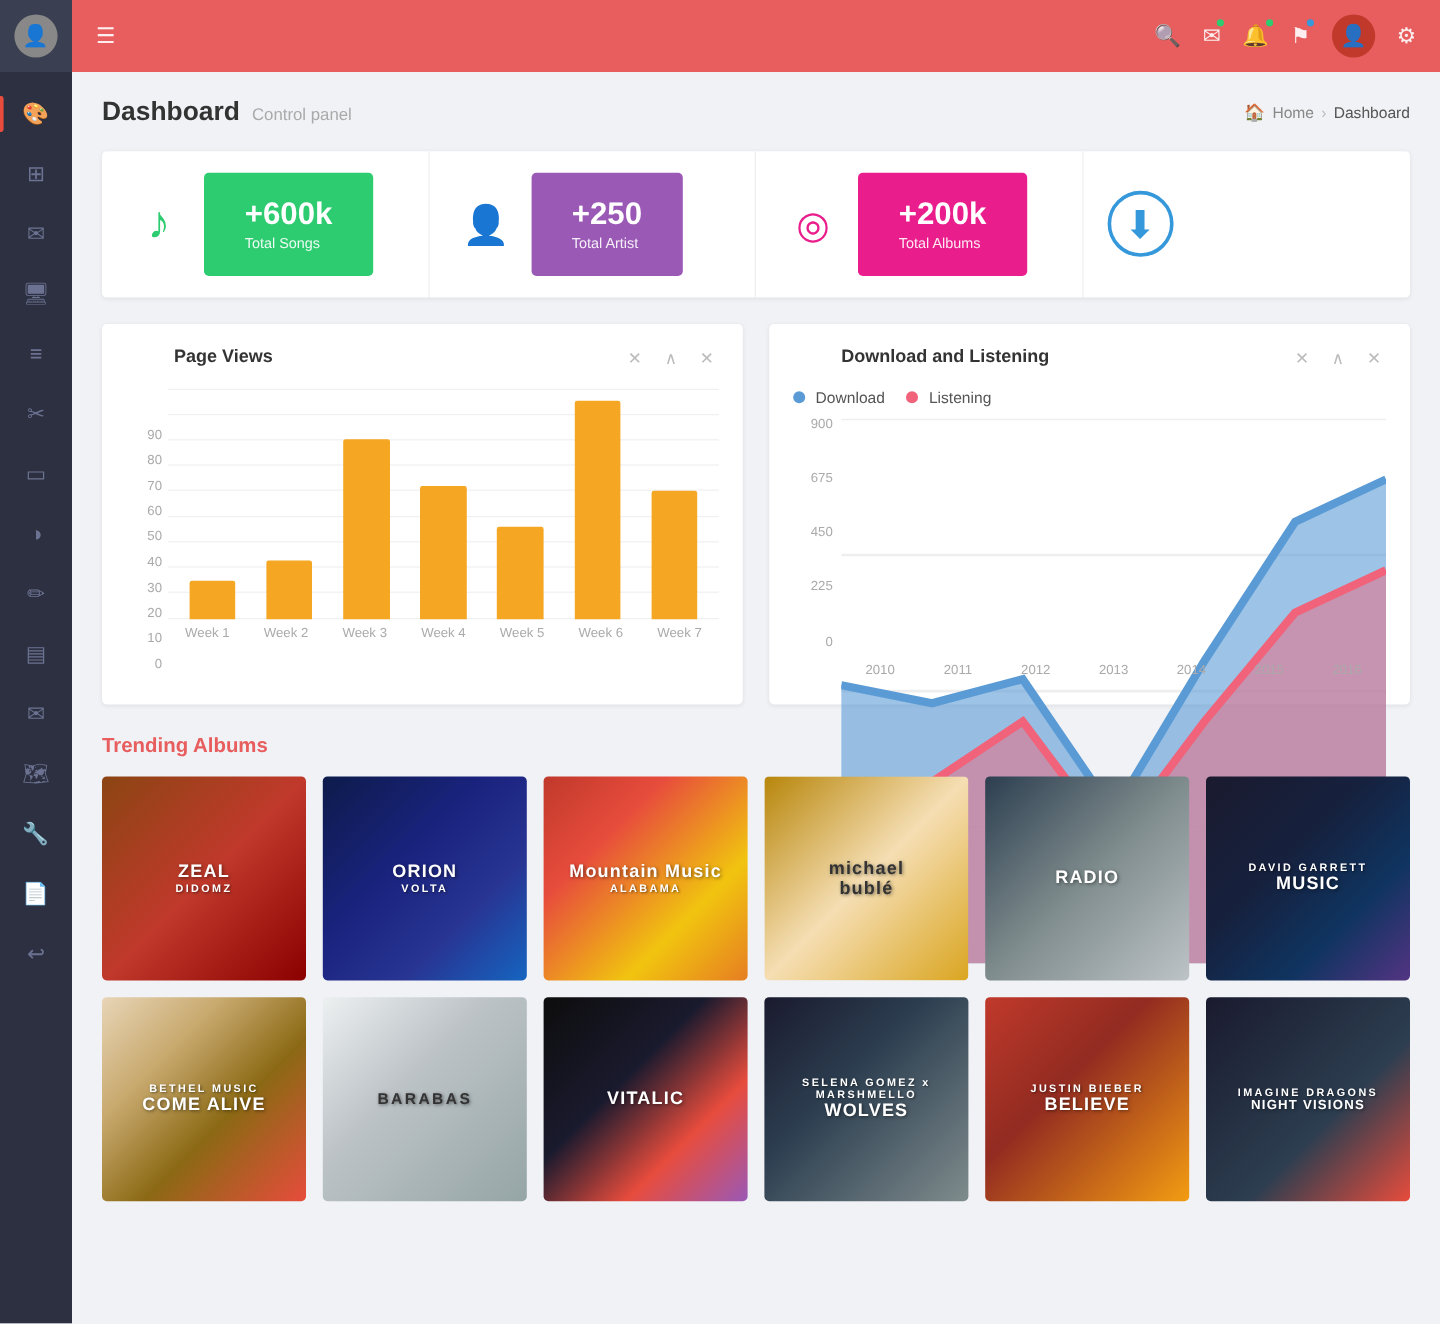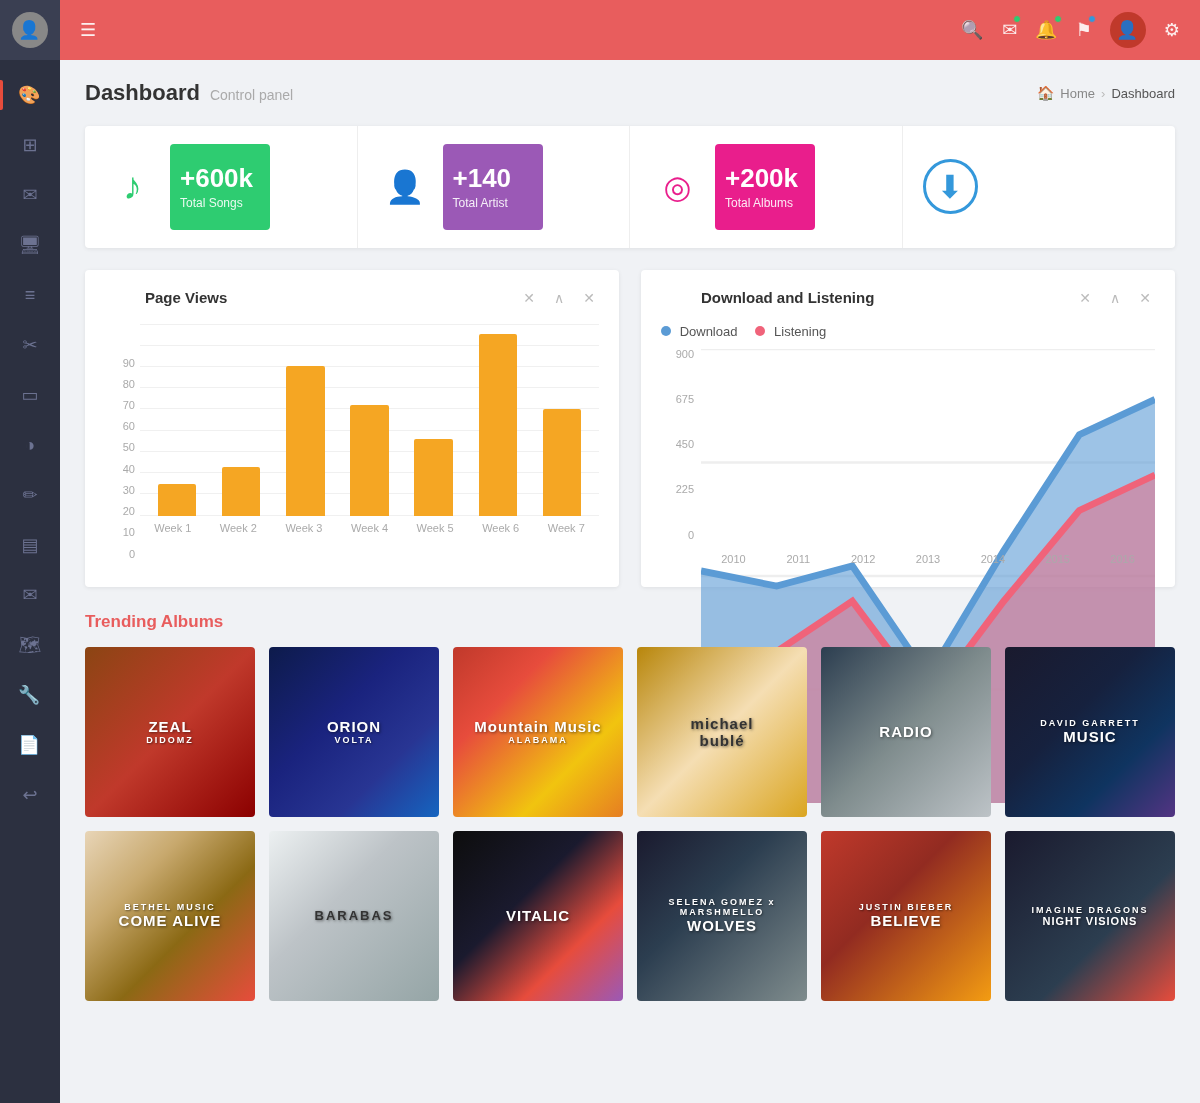--- a/index.html
+++ b/index.html
@@ -147,21 +147,21 @@
     }
     .stat-card:last-child { border-right: none; }
     .stat-icon {
       width: 55px; height: 55px;
       display: flex; align-items: center; justify-content: center;
       font-size: 28px;
       margin-right: 10px;
       flex-shrink: 0;
     }
     .stat-box {
-      padding: 20px 10px;
+      padding: 20px 34px;
       display: flex;
       flex-direction: column;
       justify-content: center;
       min-width: 100px;
     }
     .stat-value {
       font-size: 26px;
       font-weight: 700;
       color: #fff;
       line-height: 1.1;
@@ -444,21 +444,21 @@
         <div class="stat-icon icon-green" style="font-size:38px;">♪</div>
         <div class="stat-box stat-bg-green">
           <span class="stat-value">+600k</span>
           <span class="stat-label">Total Songs</span>
         </div>
       </div>
 
       <div class="stat-card">
         <div class="stat-icon icon-purple" style="font-size:32px;">👤</div>
         <div class="stat-box stat-bg-purple">
-          <span class="stat-value">+140</span>
+          <span class="stat-value">+250</span>
           <span class="stat-label">Total Artist</span>
         </div>
       </div>
 
       <div class="stat-card">
         <div class="stat-icon icon-pink" style="font-size:32px;">◎</div>
         <div class="stat-box stat-bg-pink">
           <span class="stat-value">+200k</span>
           <span class="stat-label">Total Albums</span>
         </div>

